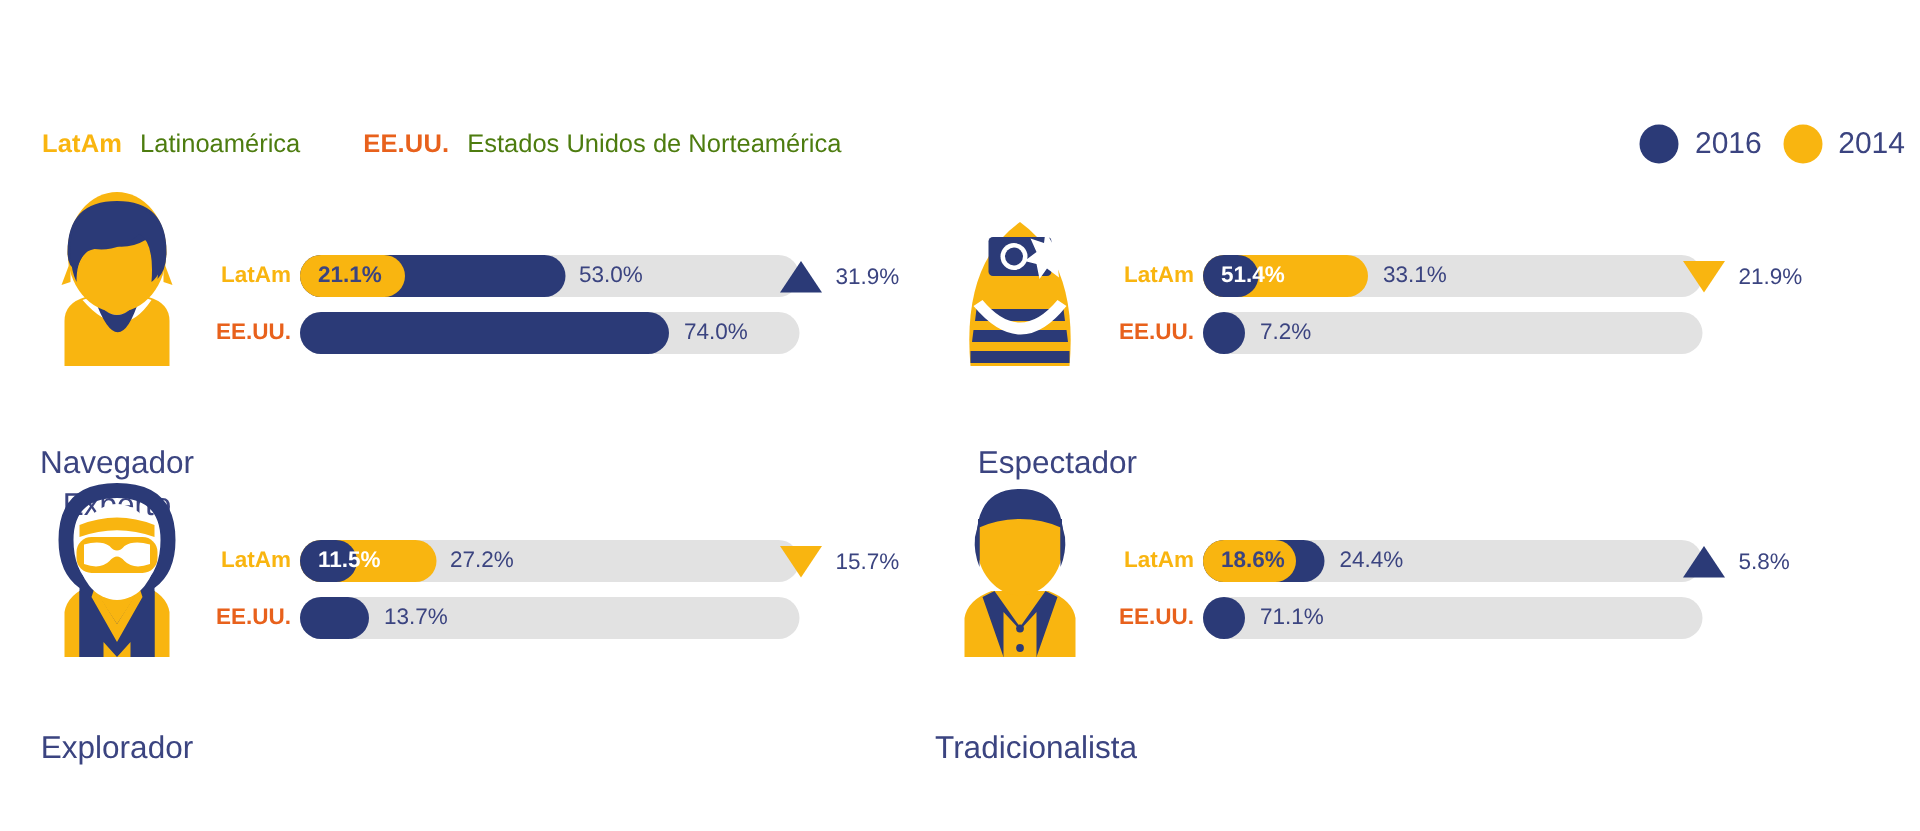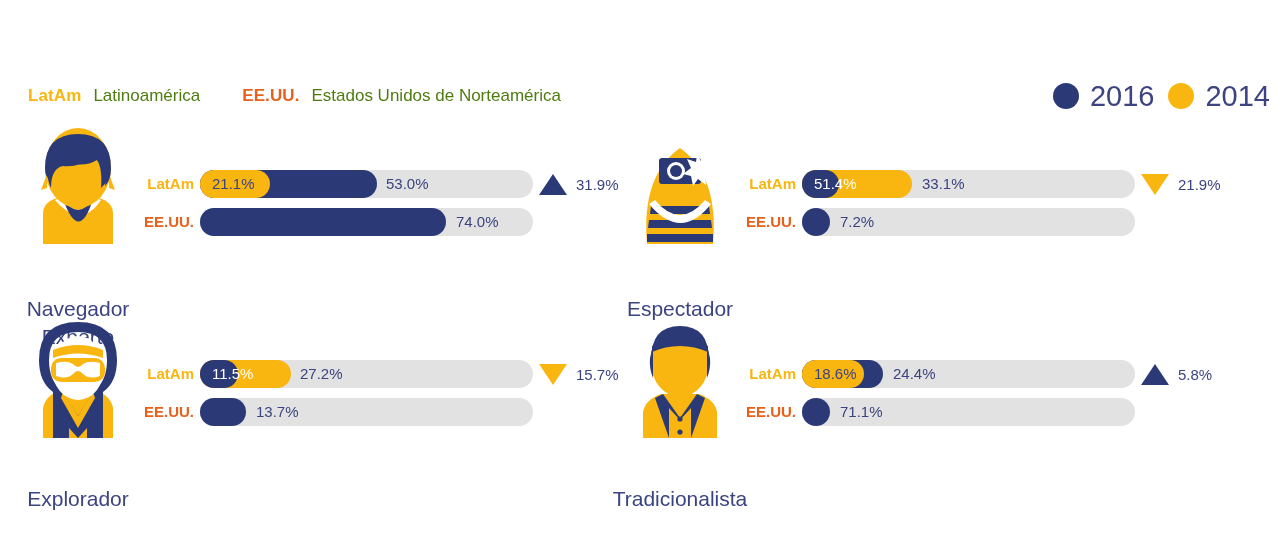--- a/index.html
+++ b/index.html
@@ -54,21 +54,21 @@
     gap: 14px;
   }
   .yr-item { display: flex; align-items: center; gap: 11px; }
   .yr-dot {
     width: 26px; height: 26px; border-radius: 50%;
     display: block;
   }
   .yr-dot.navy { background: #2B3A77; }
   .yr-dot.gold { background: #F9B510; }
   .yr-label {
-    font-size: 29px;
+    font-size: 20px;
     color: #3B4480;
     line-height: 1;
   }
 
   
   .group { position: absolute; }
   .g1 { left: 0;   top: 126px; }
   .g2 { left: 602px; top: 126px; }
   .g3 { left: 0;   top: 316px; }
   .g4 { left: 602px; top: 316px; }
@@ -84,21 +84,21 @@
     position: absolute;
     left: 0; top: 126px;
     width: 156px;
     text-align: center;
     font-size: 21px;
     color: #3B4480;
     line-height: 1.33;
     margin-top: 43px;
   }
   .g2 .persona-name, .g4 .persona-name {
-    left: 0; top: 126px; width: 156px;
+    left: 0; top: 126px; width: 156px; text-align: right;
   }
 
   
   .bars { position: absolute; left: 136px; top: 44px; }
 
   .bar-row {
     position: relative;
     height: 28px;
     margin-bottom: 10px;
   }
@@ -128,34 +128,35 @@
     border-radius: 14px;
   }
   .fill.navy { background: #2B3A77; }
   .fill.gold { background: #F9B510; }
 
   .in-label {
     position: absolute;
     top: 0; height: 28px; line-height: 28px;
     font-size: 15px;
     white-space: nowrap;
+    font-weight: bold;
   }
   .in-label.on-gold { color: #3B4480; }
   .in-label.on-navy { color: #ffffff; }
   .out-label {
     position: absolute;
     top: 0; height: 28px; line-height: 28px;
     font-size: 15px;
     color: #3B4480;
     white-space: nowrap;
   }
 
   .delta {
     position: absolute;
-    left: 403px; top: 0;
+    left: 384px; top: 0;
     height: 28px;
     display: flex;
     align-items: center;
     gap: 9px;
     justify-content: space-between;
   }
   .tri {
     width: 0; height: 0;
     border-left: 14px solid transparent;
     border-right: 14px solid transparent;

